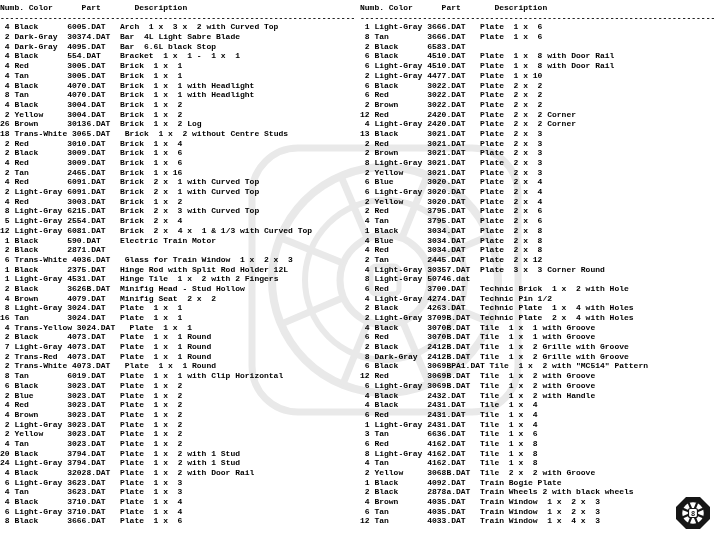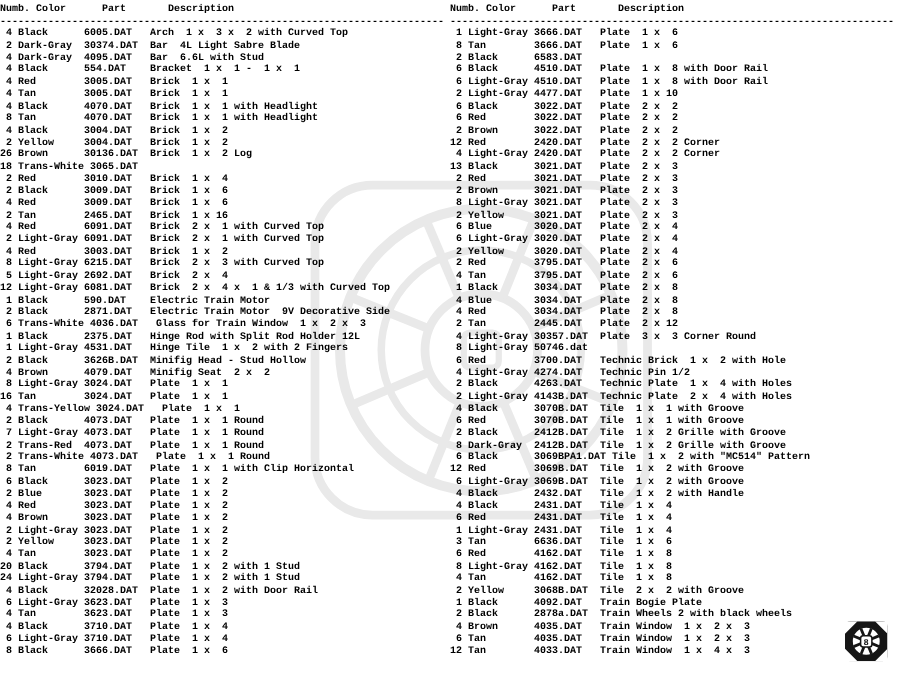--- a/index.html
+++ b/index.html
@@ -67,21 +67,21 @@
     <span class="f-numb">2</span>
     <span class="f-color">Dark-Gray</span>
     <span class="f-part">30374.DAT</span>
     <span class="f-desc">Bar  4L Light Sabre Blade</span>
   </div>
 
   <div class="line">
     <span class="f-numb">4</span>
     <span class="f-color">Dark-Gray</span>
     <span class="f-part">4095.DAT</span>
-    <span class="f-desc">Bar  6.6L with Stud</span>
+    <span class="f-desc">Bar  6.6L black Stop</span>
   </div>
 
   <div class="line">
     <span class="f-numb">4</span>
     <span class="f-color">Black</span>
     <span class="f-part">554.DAT</span>
     <span class="f-desc">Bracket  1 x  1 -  1 x  1</span>
   </div>
 
   <div class="line">
@@ -130,20 +130,21 @@
     <span class="f-numb">26</span>
     <span class="f-color">Brown</span>
     <span class="f-part">30136.DAT</span>
     <span class="f-desc">Brick  1 x  2 Log</span>
   </div>
 
   <div class="line">
     <span class="f-numb">18</span>
     <span class="f-color">Trans-White</span>
     <span class="f-part">3065.DAT</span>
+    <span class="f-desc">Brick  1 x  2 without Centre Studs</span>
   </div>
 
   <div class="line">
     <span class="f-numb">2</span>
     <span class="f-color">Red</span>
     <span class="f-part">3010.DAT</span>
     <span class="f-desc">Brick  1 x  4</span>
   </div>
 
   <div class="line">
@@ -191,21 +192,21 @@
   <div class="line">
     <span class="f-numb">8</span>
     <span class="f-color">Light-Gray</span>
     <span class="f-part">6215.DAT</span>
     <span class="f-desc">Brick  2 x  3 with Curved Top</span>
   </div>
 
   <div class="line">
     <span class="f-numb">5</span>
     <span class="f-color">Light-Gray</span>
-    <span class="f-part">2692.DAT</span>
+    <span class="f-part">2554.DAT</span>
     <span class="f-desc">Brick  2 x  4</span>
   </div>
 
   <div class="line">
     <span class="f-numb">12</span>
     <span class="f-color">Light-Gray</span>
     <span class="f-part">6081.DAT</span>
     <span class="f-desc">Brick  2 x  4 x  1 &amp; 1/3 with Curved Top</span>
   </div>
 
@@ -213,21 +214,20 @@
     <span class="f-numb">1</span>
     <span class="f-color">Black</span>
     <span class="f-part">590.DAT</span>
     <span class="f-desc">Electric Train Motor</span>
   </div>
 
   <div class="line">
     <span class="f-numb">2</span>
     <span class="f-color">Black</span>
     <span class="f-part">2871.DAT</span>
-    <span class="f-desc">Electric Train Motor  9V Decorative Side</span>
   </div>
 
   <div class="line">
     <span class="f-numb">6</span>
     <span class="f-color">Trans-White</span>
     <span class="f-part">4036.DAT</span>
     <span class="f-desc">Glass for Train Window  1 x  2 x  3</span>
   </div>
 
   <div class="line">
@@ -634,21 +634,21 @@
   <div class="line">
     <span class="f-numb">2</span>
     <span class="f-color">Black</span>
     <span class="f-part">4263.DAT</span>
     <span class="f-desc">Technic Plate  1 x  4 with Holes</span>
   </div>
 
   <div class="line">
     <span class="f-numb">2</span>
     <span class="f-color">Light-Gray</span>
-    <span class="f-part">4143B.DAT</span>
+    <span class="f-part">3709B.DAT</span>
     <span class="f-desc">Technic Plate  2 x  4 with Holes</span>
   </div>
 
   <div class="line">
     <span class="f-numb">4</span>
     <span class="f-color">Black</span>
     <span class="f-part">3070B.DAT</span>
     <span class="f-desc">Tile  1 x  1 with Groove</span>
   </div>
 

